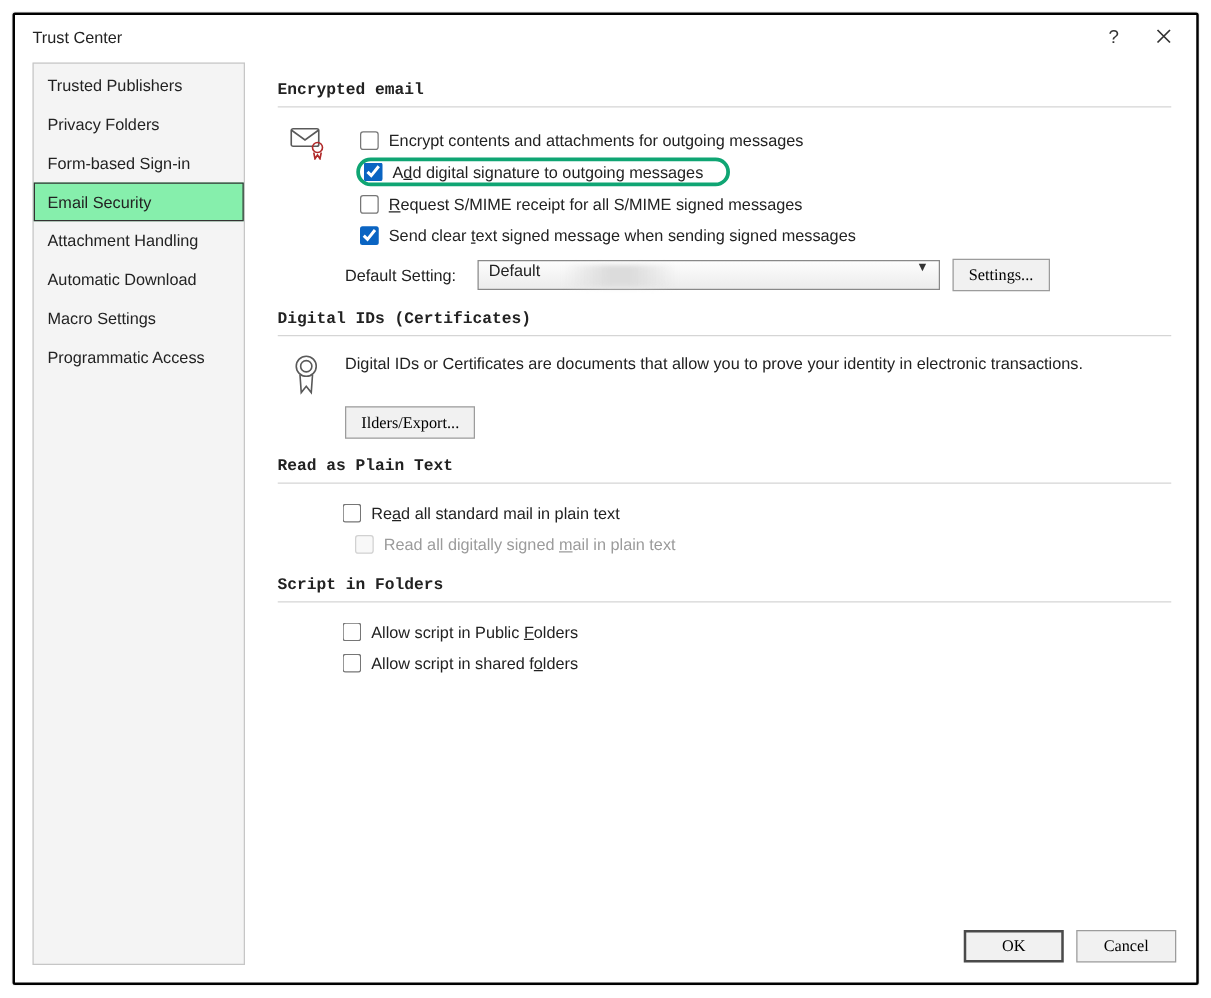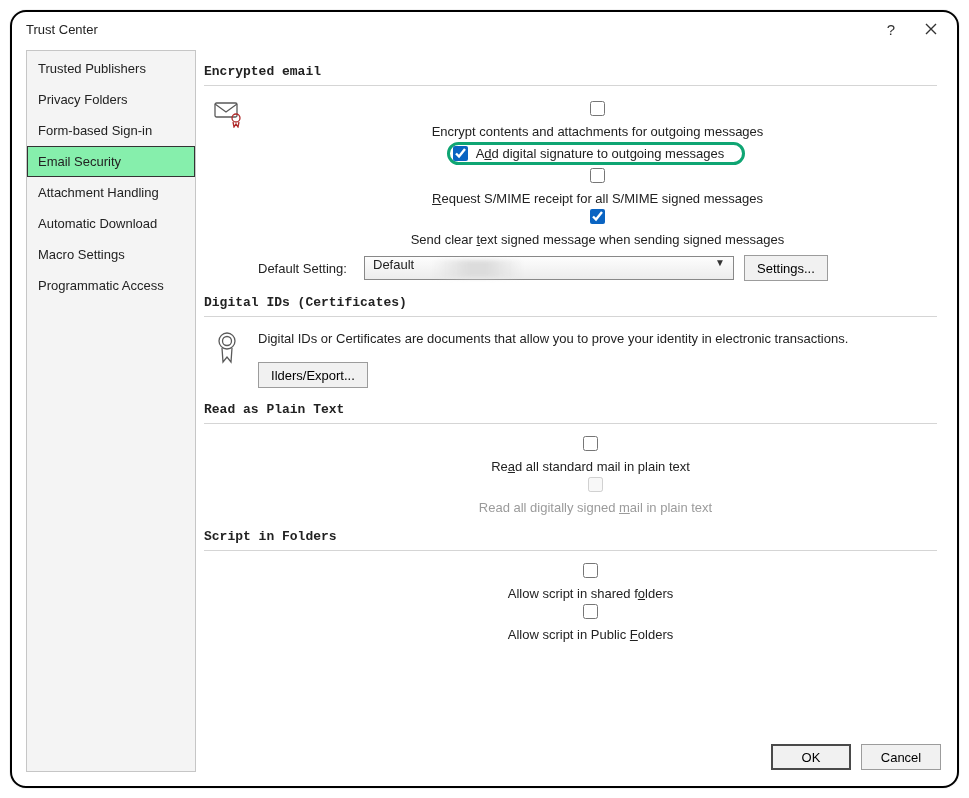--- a/index.html
+++ b/index.html
@@ -8,21 +8,21 @@
     padding: 10px;
     background: #fff;
     font-family: "Segoe UI", Tahoma, sans-serif;
     font-size: 13px;
     color: #222;
   }
   .dialog {
     width: 949px;
     height: 778px;
     border: 2px solid #000;
-    border-radius: 16px;
+    border-radius: 2px;
     background: #fff;
     position: relative;
     box-shadow: 0 0 0 1px rgba(0,0,0,.05);
     overflow: hidden;
   }
   .titlebar {
     display: flex;
     align-items: center;
     height: 34px;
     padding: 0 6px 0 14px;
@@ -35,21 +35,21 @@
     display: flex;
     align-items: center;
     justify-content: center;
     color: #333;
     font-size: 15px;
   }
   .body {
     display: flex;
     height: calc(100% - 34px);
     padding: 4px 14px 14px 14px;
-    gap: 8px;
+    gap: 26px;
   }
   .sidebar {
     width: 170px;
     border: 1px solid #c6c6c6;
     background: #f4f4f4;
     padding: 2px 0;
     flex-shrink: 0;
   }
   .sidebar-item {
     padding: 7px 10px;
@@ -94,21 +94,20 @@
     padding-top: 2px;
   }
   .section-icon svg { display:block; }
   .opts { flex: 1; }
   .opt-row {
     display: flex;
     align-items: center;
     gap: 8px;
     margin: 3px 12px;
     min-height: 22px;
-    flex-direction: column;
   }
   .opt-row label { cursor: default; }
   .opt-row .u { text-decoration: underline; }
   input[type=checkbox] {
     width: 15px;
     height: 15px;
     accent-color: #0a64c2;
     margin: 0;
   }
   .disabled { color: #9b9b9b; }
@@ -150,26 +149,26 @@
   .combo .arrow {
     font-size: 10px;
     color: #333;
     padding-left: 6px;
   }
   .btn {
     height: 26px;
     padding: 0 12px;
     border: 1px solid #9c9c9c;
     background: #f1f1f1;
-    font-family: Liberation Sans, sans-serif;
+    font-family: Liberation Serif, serif;
     font-size: 13px;
     cursor: default;
   }
   .digital-body { margin-left: 10px; display:flex; gap:14px; }
-  .digital-body .opts p { margin: 2px 0 16px 0; }
+  .digital-body .opts p { margin: 2px 0 27px 0; }
   .indent-opts { margin-left: 40px; }
   .footer {
     display: flex;
     justify-content: flex-end;
     gap: 10px;
     padding: 12px 2px 2px 0;
   }
   .footer .btn { min-width: 80px; }
   .footer .btn.primary { border: 2px solid #4a4a4a; }
 </style>
@@ -273,25 +272,25 @@
             <input type="checkbox" disabled="" style="">
             <label><span>Read all digitally signed </span><span class="u">m</span><span>ail in plain text</span></label>
           </div>
         </div>
 
         <div class="section-head">Script in Folders</div>
         <hr class="section-rule">
         <div class="indent-opts">
           <div class="opt-row">
             <input type="checkbox" style="">
-            <label><span>Allow script in shared f</span><span class="u">o</span><span>lders</span></label>
+            <label><span>Allow script in Public </span><span class="u">F</span><span>olders</span></label>
           </div>
           <div class="opt-row">
             <input type="checkbox" style="">
-            <label><span>Allow script in Public </span><span class="u">F</span><span>olders</span></label>
+            <label><span>Allow script in shared f</span><span class="u">o</span><span>lders</span></label>
           </div>
         </div>
 
       </div>
 
       <div class="footer">
         <button class="btn primary">OK</button>
         <button class="btn">Cancel</button>
       </div>
     </div>

